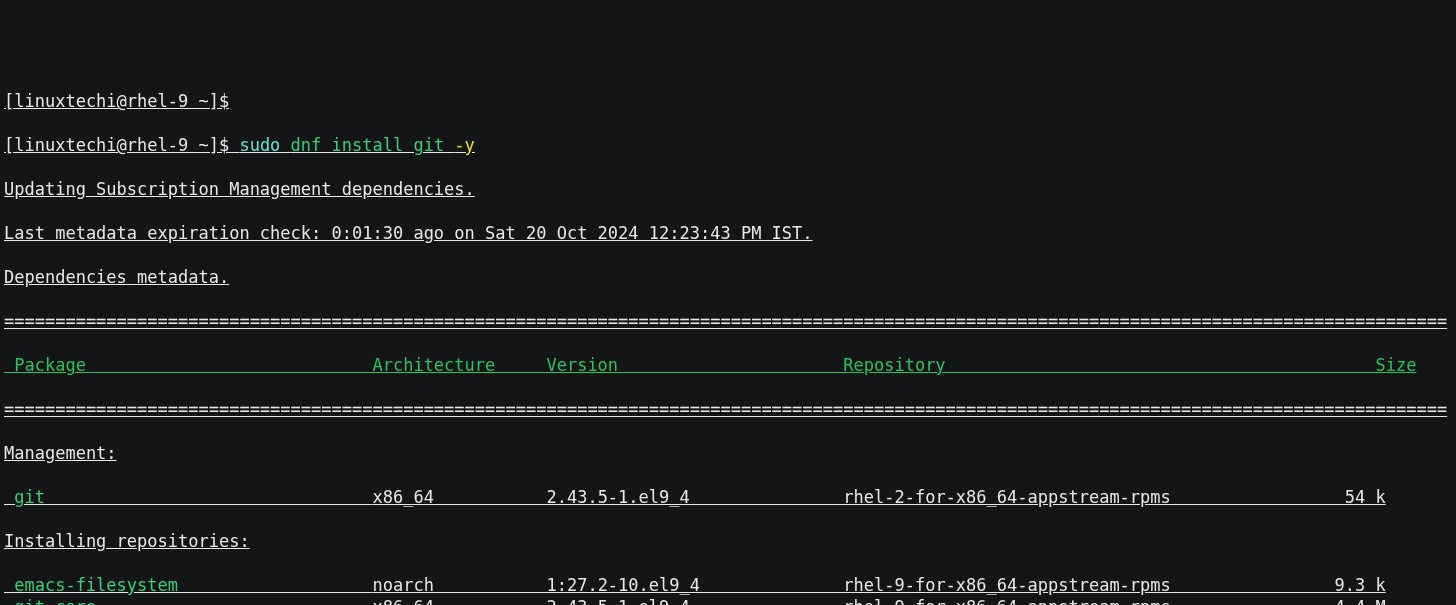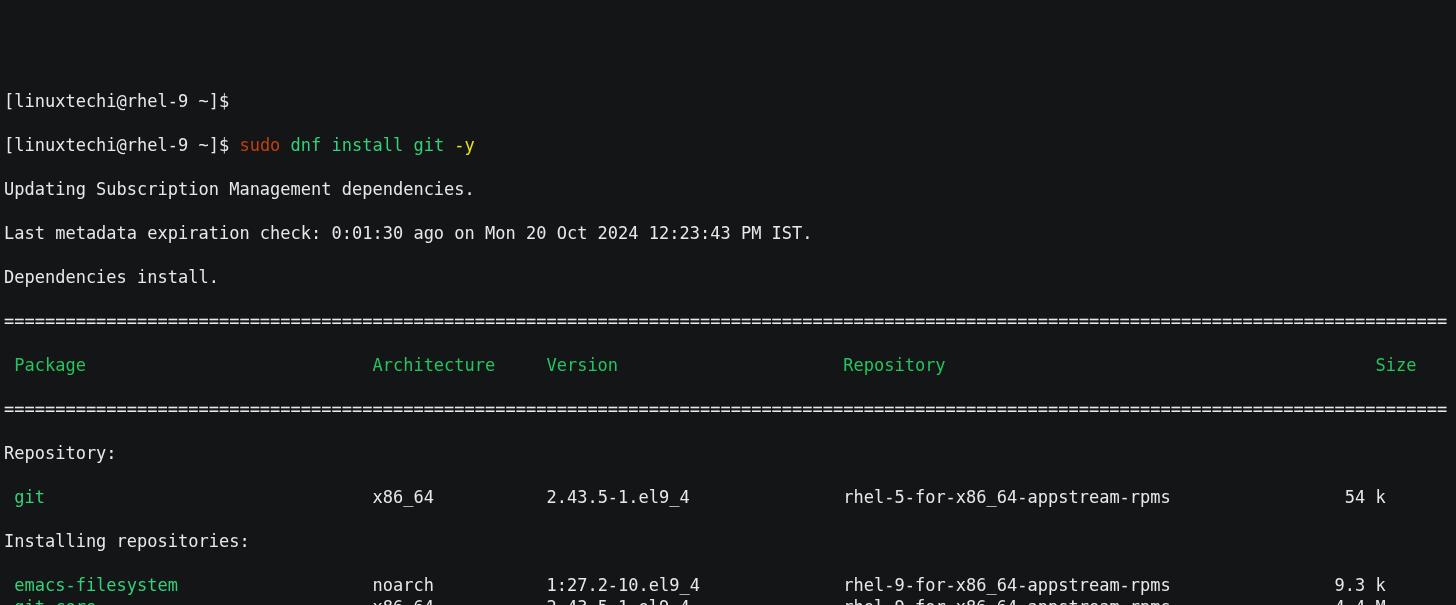--- a/index.html
+++ b/index.html
@@ -8,41 +8,41 @@
     background: #141516;
     color: #e8e8e8;
     font-family: "Menlo", "DejaVu Sans Mono", "Consolas", monospace;
     font-size: 17px;
     line-height: 22px;
     width: 1456px;
     box-sizing: border-box;
     white-space: pre;
     overflow: hidden;
   }
-  .line { display: block; }
+  .line { display: block; text-decoration: underline; }
   .prompt { color: #e8e8e8; }
-  .cmd-sudo { color: #c2410c; }
+  .cmd-sudo { color: #5eead4; }
   .cmd-green { color: #33d17a; }
   .cmd-yellow { color: #e5e514; }
   .pkg { color: #33d17a; margin-top: 44px; }
   .hdr { color: #22c55e; }
   .sep { color: #e8e8e8; letter-spacing: 0; }
 </style>
 </head>
 <body>
 
 
 
 <span class="line"><span class="prompt">[linuxtechi@rhel-9 ~]$</span></span>
 <span class="line"><span class="prompt">[linuxtechi@rhel-9 ~]$ </span><span class="cmd-sudo">sudo </span><span class="cmd-green">dnf install git </span><span class="cmd-yellow">-y</span></span>
 <span class="line">Updating Subscription Management dependencies.</span>
-<span class="line">Last metadata expiration check: 0:01:30 ago on Mon 20 Oct 2024 12:23:43 PM IST.</span>
-<span class="line">Dependencies install.</span>
+<span class="line">Last metadata expiration check: 0:01:30 ago on Sat 20 Oct 2024 12:23:43 PM IST.</span>
+<span class="line">Dependencies metadata.</span>
 <span class="line sep">=============================================================================================================================================</span>
 <span class="line hdr"> Package                            Architecture     Version                      Repository                                          Size</span>
 <span class="line sep">=============================================================================================================================================</span>
-<span class="line">Repository:</span>
-<span class="line"><span class="pkg"> git                                </span><span>x86_64           2.43.5-1.el9_4               rhel-5-for-x86_64-appstream-rpms                 54 k</span></span>
+<span class="line">Management:</span>
+<span class="line"><span class="pkg"> git                                </span><span>x86_64           2.43.5-1.el9_4               rhel-2-for-x86_64-appstream-rpms                 54 k</span></span>
 <span class="line">Installing repositories:</span>
 <div id="rowsdeps"><span class="line"><span class="pkg"> emacs-filesystem                   </span><span>noarch           1:27.2-10.el9_4              rhel-9-for-x86_64-appstream-rpms                9.3 k</span></span><span class="line"><span class="pkg"> git-core                           </span><span>x86_64           2.43.5-1.el9_4               rhel-9-for-x86_64-appstream-rpms                4.4 M</span></span></div>
 
 
 
 
 </body></html>

